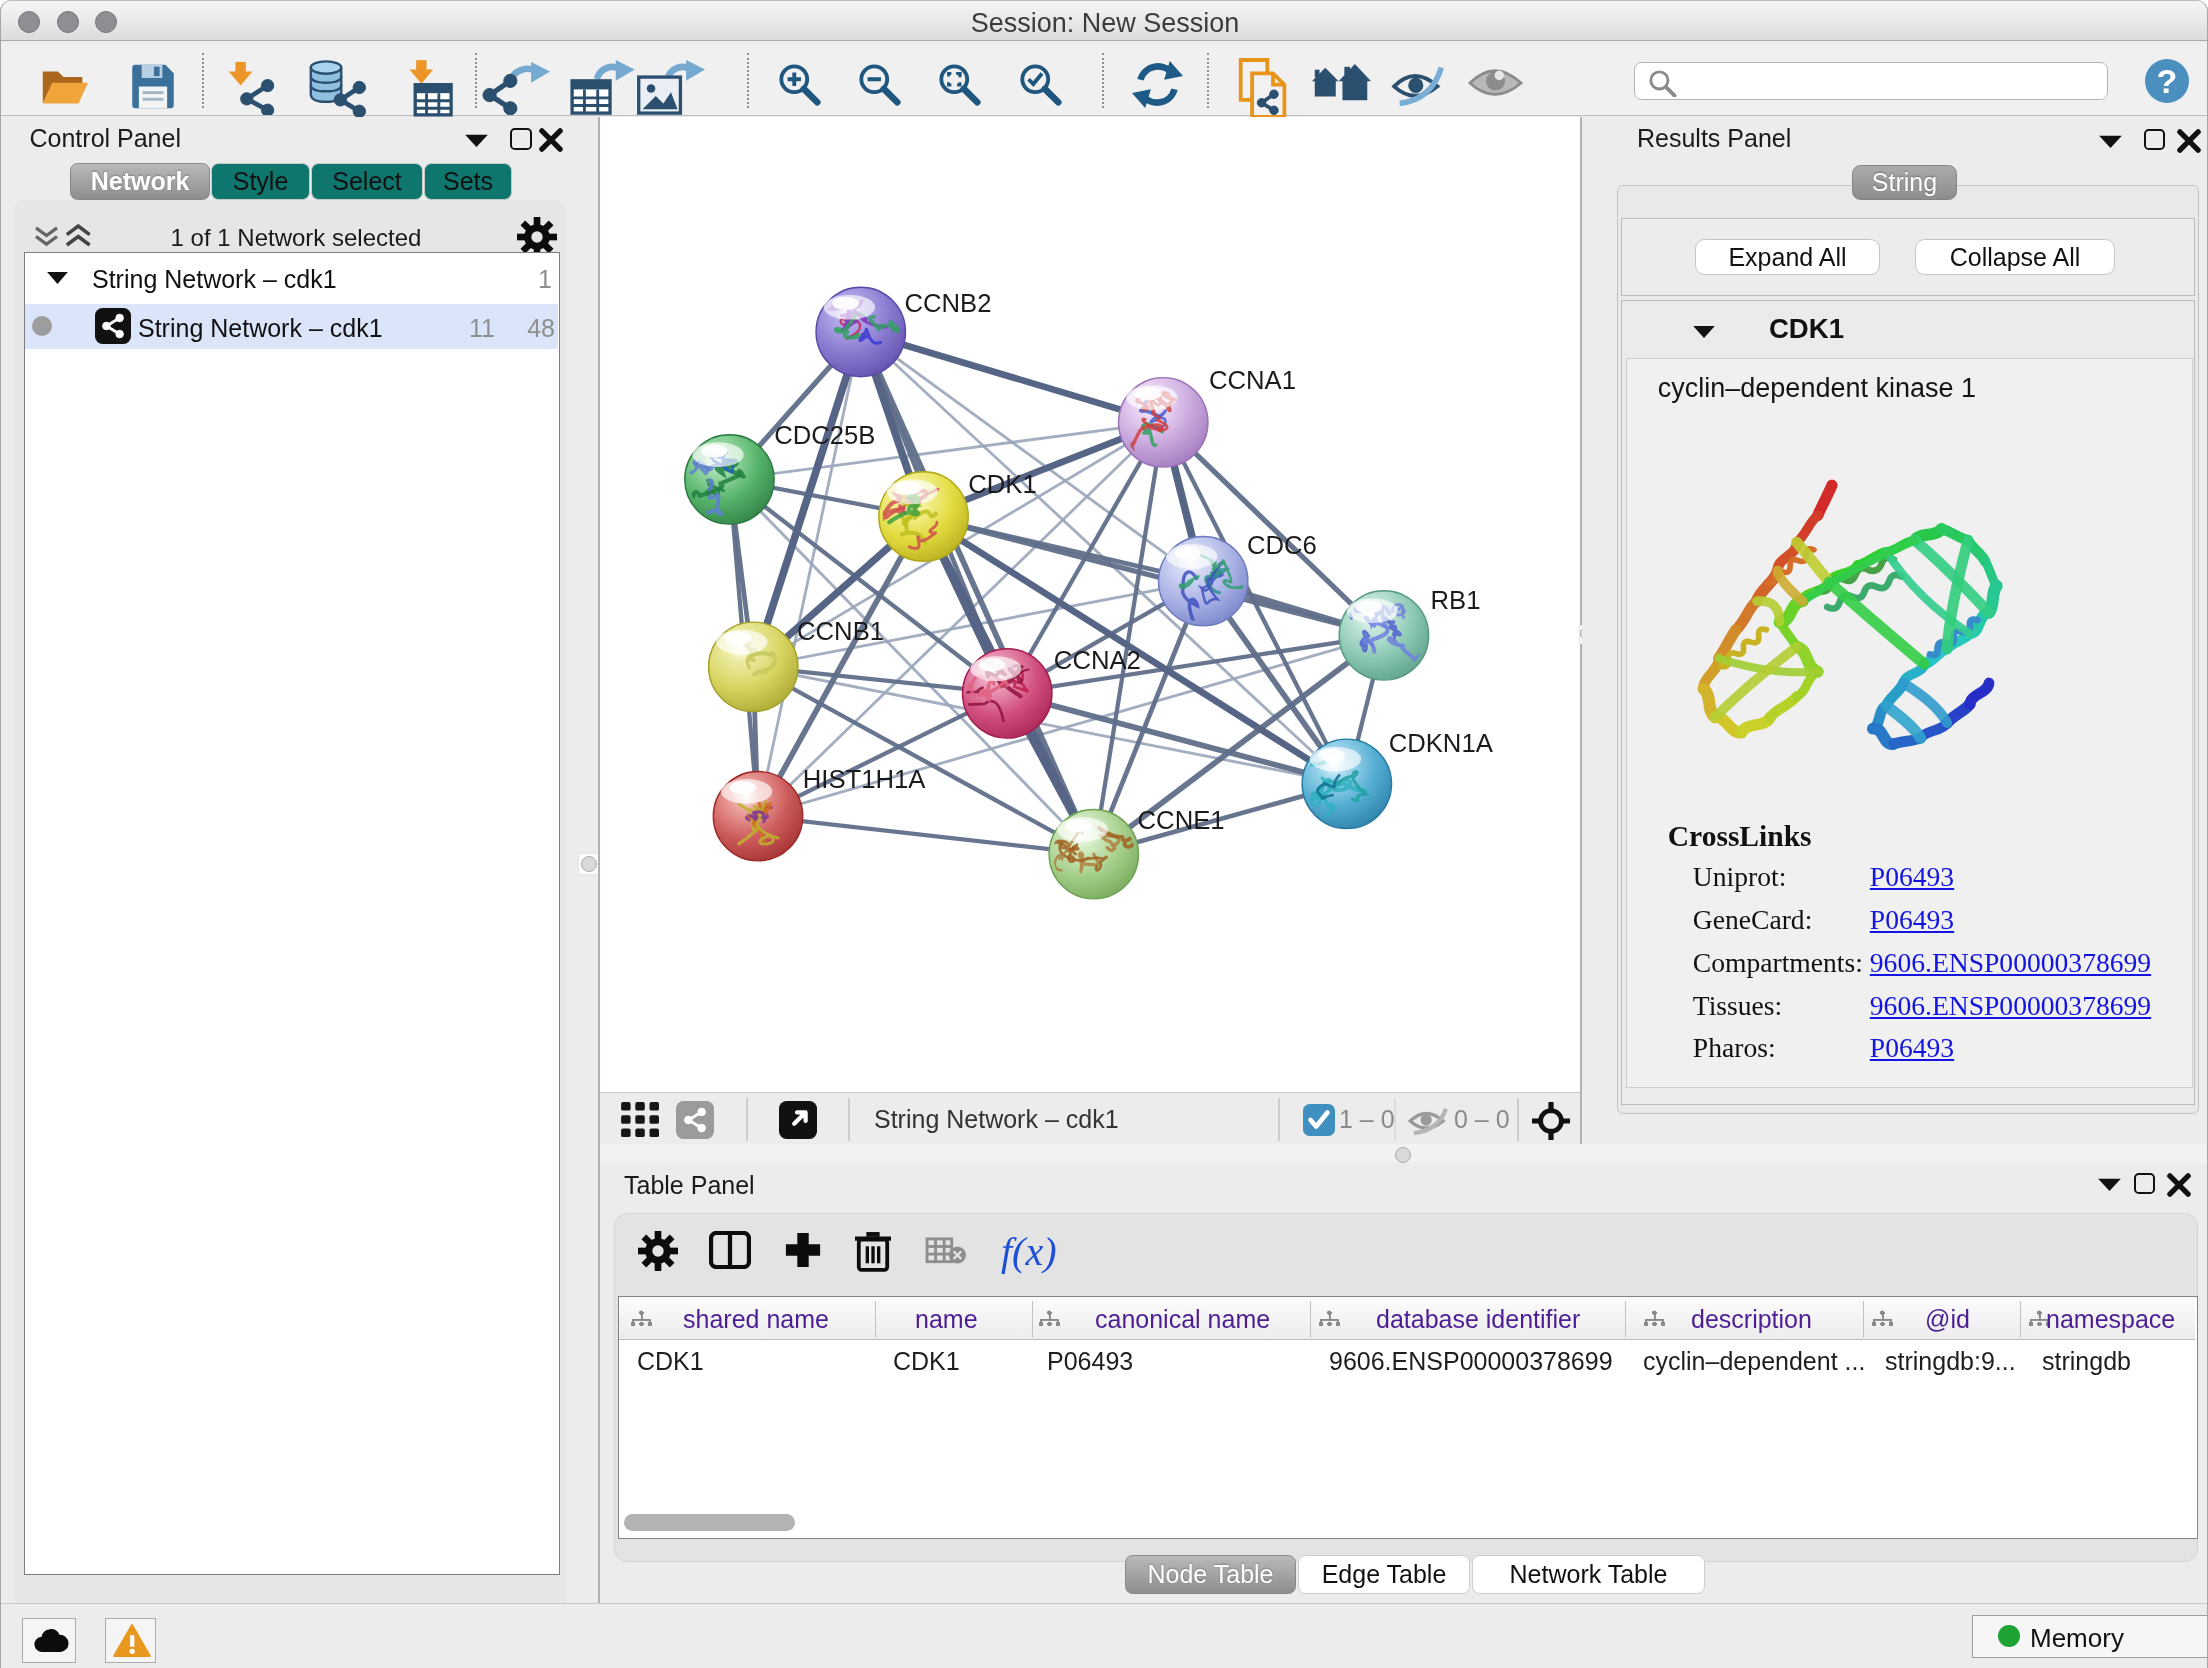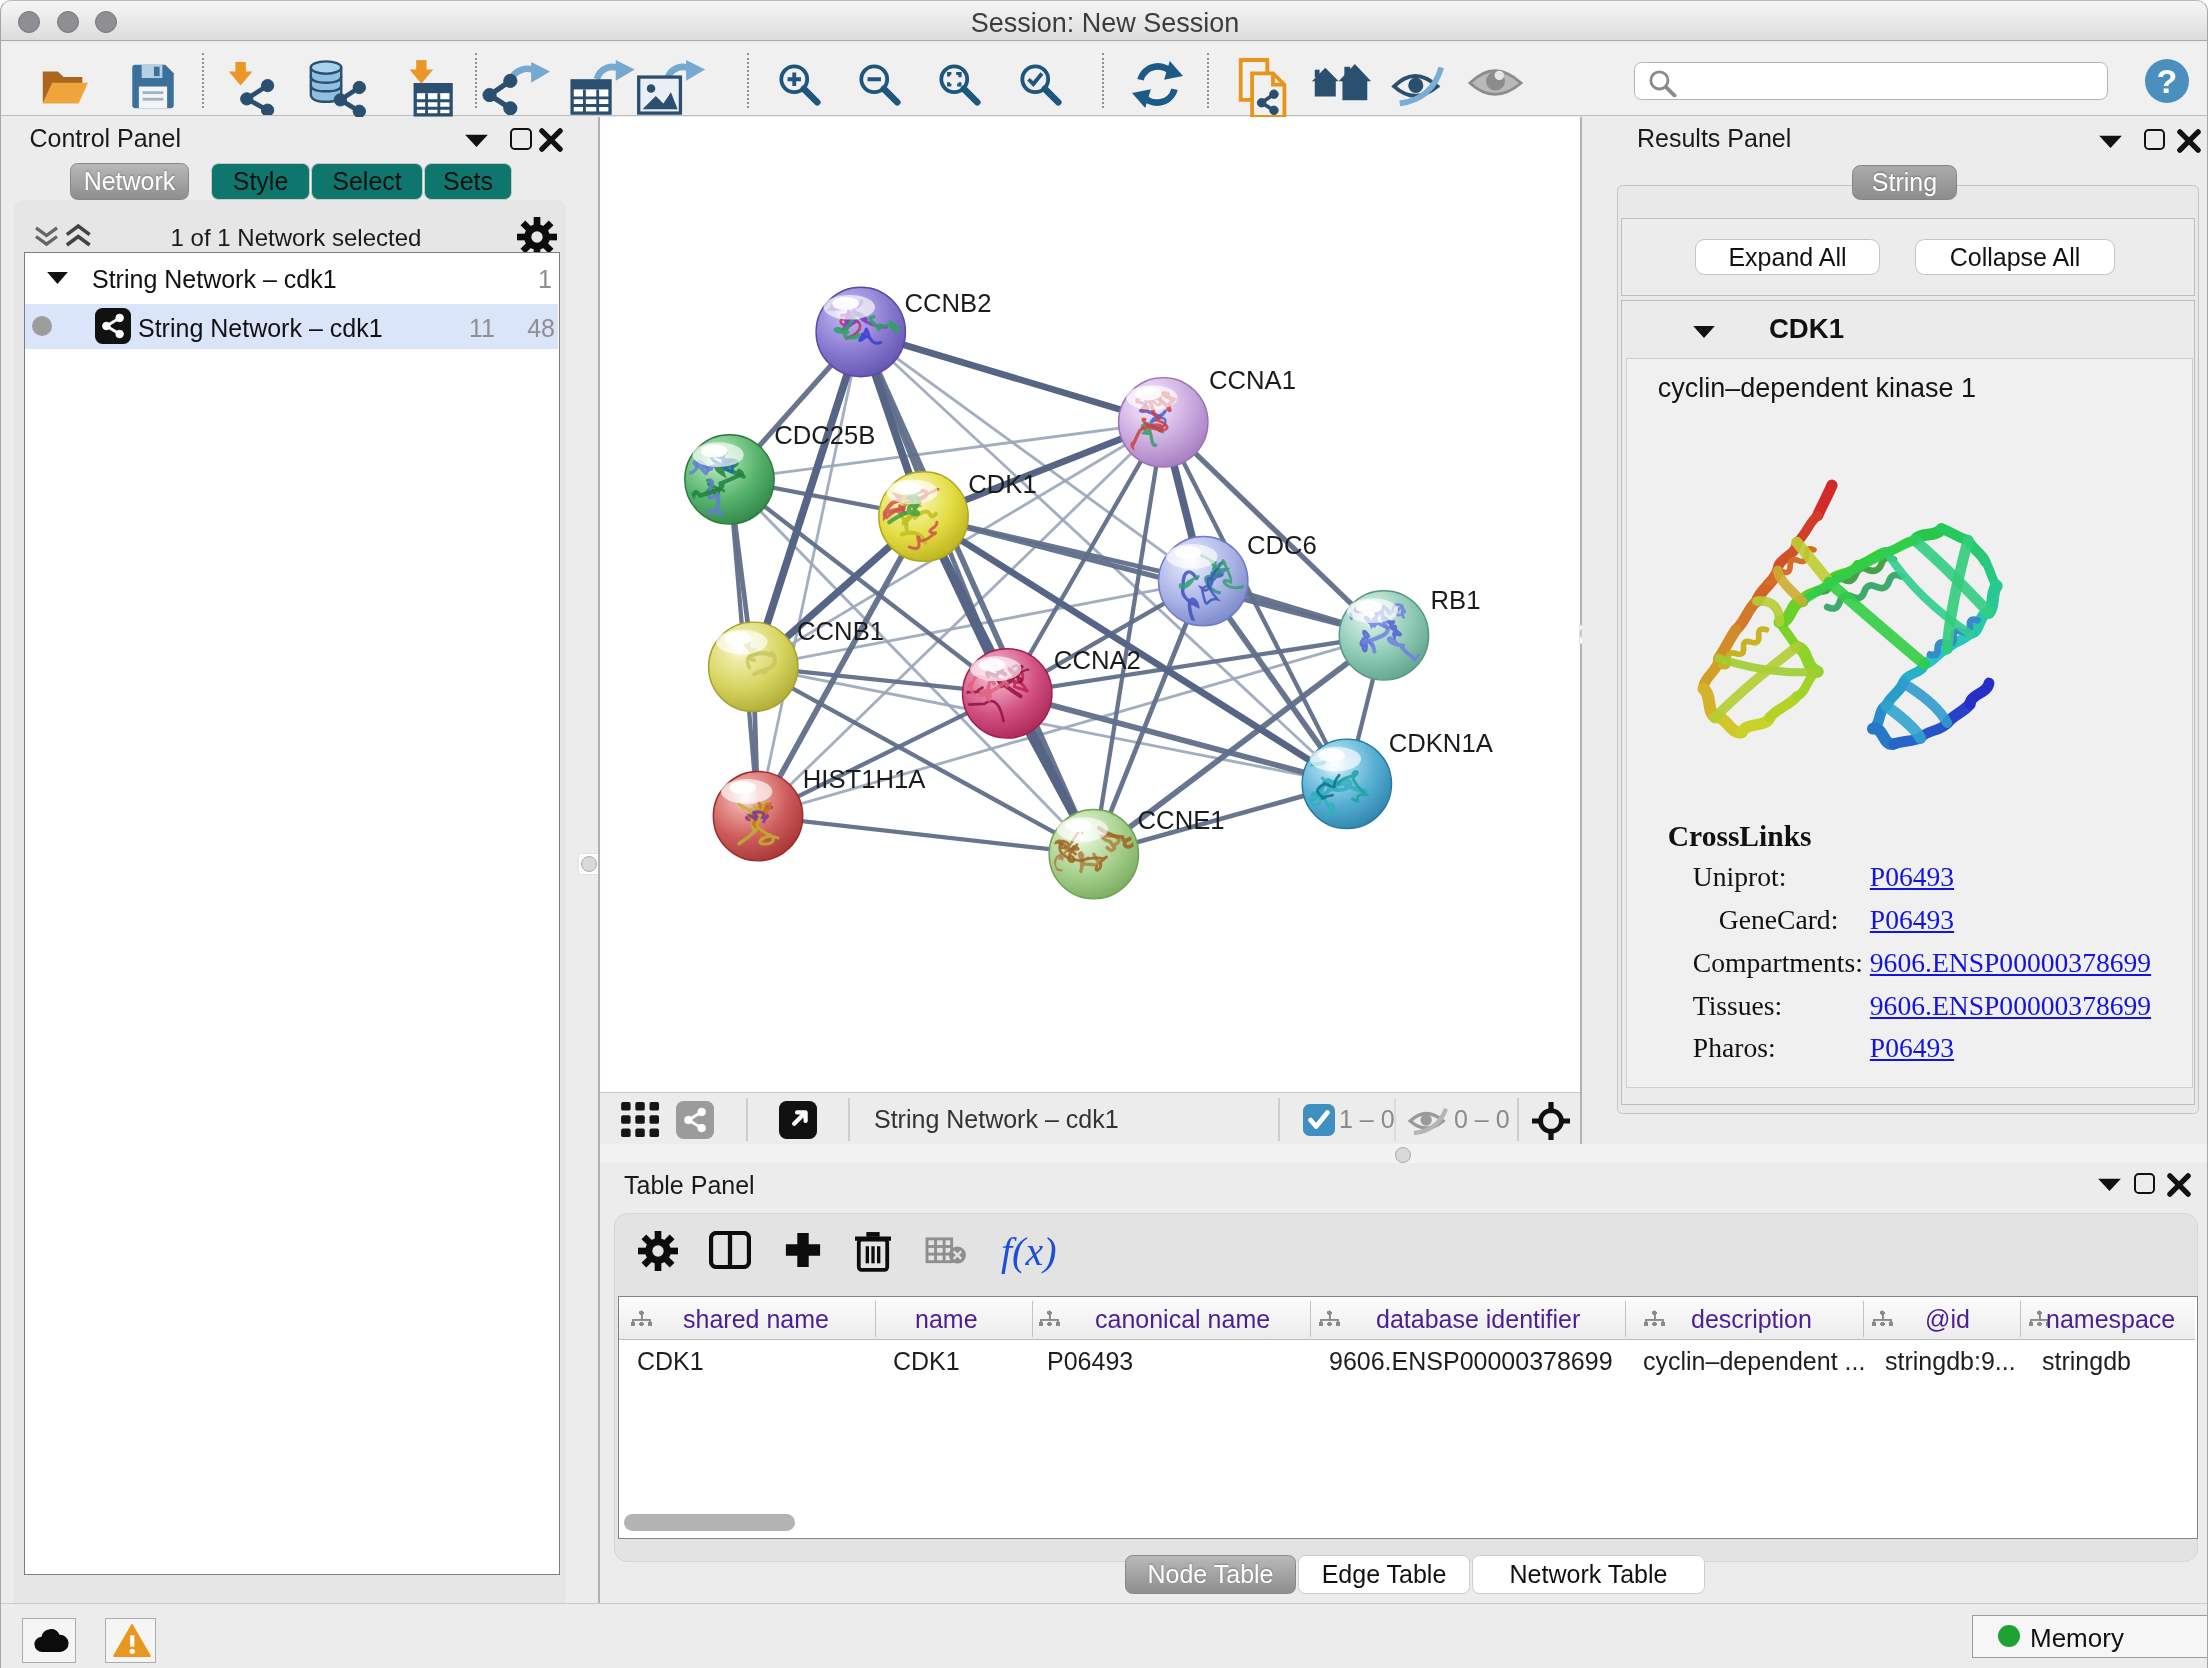--- a/index.html
+++ b/index.html
@@ -245,21 +245,21 @@
   </div>
   <div id="cp">
     <div class="ptitle abs" style="left:28.5px;top:6.7px;">Control Panel</div>
     <svg class="abs" style="left:463px;top:15px;" width="25" height="17" viewBox="0 0 26 18">
         <path d="M1 3 L25 3 L13 16 Z" fill="#111"></path>
       </svg>
     <div class="abs" style="left:509px;top:11.4px;width:22px;height:22px;border:2.9px solid #111;border-radius:4.8px;"></div>
     <svg class="abs" style="left:538px;top:11.4px;" width="24" height="24" viewBox="0 0 25 25">
       <path d="M3 3 L22 22 M22 3 L3 22" stroke="#111" stroke-width="5.5" stroke-linecap="round"></path>
       </svg>
-    <div class="tab tabsel" style="left:69px;width:119px;">Network</div>
+    <div class="tab tabsel" style="left:69px;width:140px;font-weight:bold;">Network</div>
     <div class="tab" style="left:210px;width:99px;">Style</div>
     <div class="tab" style="left:310px;width:112px;">Select</div>
     <div class="tab" style="left:423px;width:88px;">Sets</div>
     <div id="cppane"></div>
     <svg class="abs" style="left:32px;top:109px;" width="27" height="21" viewBox="0 0 28 22">
       <path d="M3 2 L14 10 L25 2 M3 11 L14 19 L25 11" fill="none" stroke="#666" stroke-width="3.4"></path>
       </svg>
     <svg class="abs" style="left:63px;top:107px;" width="28.5" height="25" viewBox="0 0 30 26">
       <path d="M3 11 L15 2 L27 11 M3 22 L15 13 L27 22" fill="none" stroke="#444" stroke-width="3.8"></path>
       </svg>
@@ -752,21 +752,21 @@
               <path d="M308 76 Q289 147 286 190" stroke="#28cc76" stroke-width="11.5" opacity="0.9"></path>
               <path d="M240 226 Q276 248 286 268" stroke="#2898cc" stroke-width="10.7" opacity="0.9"></path>
               <path d="M222 250 Q252 272 258 284" stroke="#28a0cc" stroke-width="11.9" opacity="0.9"></path>
               <path d="M134 140 Q187 104 252 76" stroke="#28cc45" stroke-width="8.7" opacity="0.9"></path>
               <path d="M108 108 Q109 118 134 140" stroke="#ccaa28" stroke-width="10.4" opacity="0.9"></path>
             </g>
           </svg>
         <div class="serif abs" style="left:41px;top:461px;font-size:29.5px;font-weight:bold;color:#111;">CrossLinks</div>
         <div class="serif abs" style="left:66px;top:502px;font-size:27.6px;color:#111;">Uniprot:</div>
         <div class="serif abs" style="left:243px;top:502px;font-size:27.6px;"><a class="rlink">P06493</a></div>
-        <div class="serif abs" style="left:66px;top:545px;font-size:27.6px;color:#111;margin-left:26px;">GeneCard:</div>
+        <div class="serif abs" style="left:66px;top:545px;font-size:27.6px;color:#111;">GeneCard:</div>
         <div class="serif abs" style="left:243px;top:545px;font-size:27.6px;"><a class="rlink">P06493</a></div>
         <div class="serif abs" style="left:66px;top:588px;font-size:27.6px;color:#111;">Compartments:</div>
         <div class="serif abs" style="left:243px;top:588px;font-size:27.6px;"><a class="rlink">9606.ENSP00000378699</a></div>
         <div class="serif abs" style="left:66px;top:631px;font-size:27.6px;color:#111;">Tissues:</div>
         <div class="serif abs" style="left:243px;top:631px;font-size:27.6px;"><a class="rlink">9606.ENSP00000378699</a></div>
         <div class="serif abs" style="left:66px;top:673px;font-size:27.6px;color:#111;">Pharos:</div>
         <div class="serif abs" style="left:243px;top:673px;font-size:27.6px;"><a class="rlink">P06493</a></div>
       </div>
     </div>
   </div>

